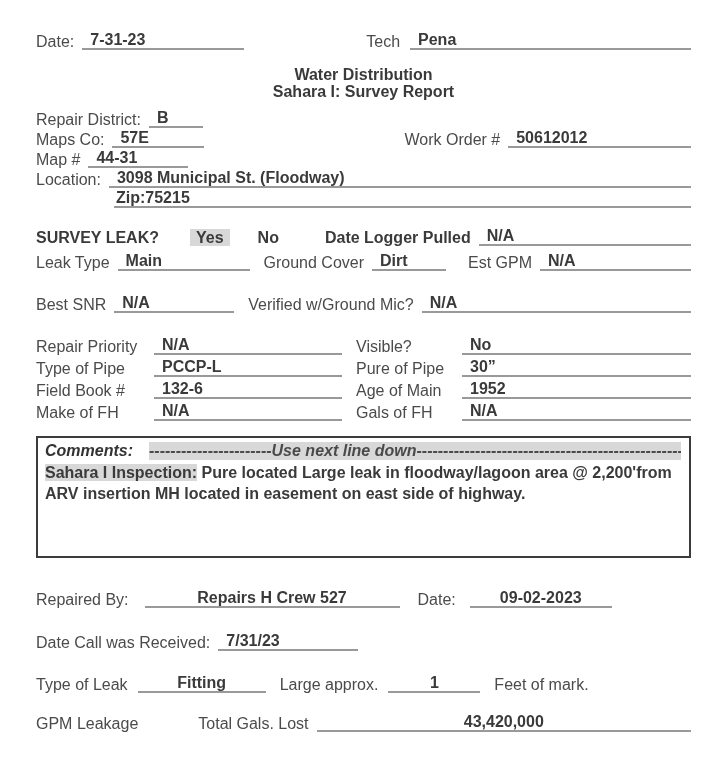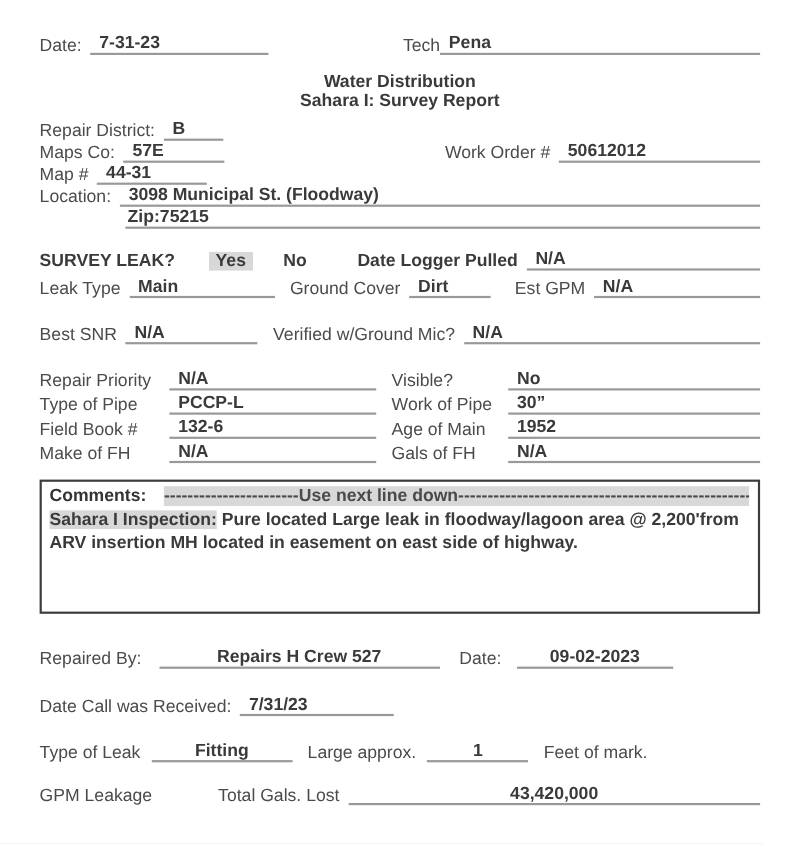--- a/index.html
+++ b/index.html
@@ -21,21 +21,21 @@
   .val{font-weight:700;color:#3a3a3a;line-height:16px;white-space:nowrap;}
   .pl8{padding-left:8px;}
   .pl2{padding-left:2px;}
   .flex1{flex:1;}
   .fc{justify-content:center;}
   .hl{background:#d8d8d8;}
   .title{font-weight:700;color:#3a3a3a;text-align:center;line-height:17px;margin-top:16px;}
   
   .f-date{width:162px;margin-left:8px;}
   .ml-tech{margin-left:122px;}
-  .f-tech{flex:1;}
+  .f-tech{flex:1;margin-left:10px;}
   
   .r-district{margin-top:8px;}
   .f-district{width:54px;margin-left:8px;}
   .f-mapsco{width:92px;margin-left:8px;}
   .ml-wo{margin-left:200px;}
   .f-wo{flex:1;margin-left:8px;}
   .f-mapnum{width:100px;margin-left:8px;}
   .f-loc{flex:1;margin-left:8px;}
   .zip-indent{width:78px;flex:none;}
   
@@ -55,21 +55,21 @@
   .r-pipe1{margin-top:20px;}
   .plbl{width:118px;flex:none;}
   .f-pleft{width:188px;}
   .prlbl{width:96px;flex:none;margin-left:14px;}
   .f-pright{flex:1;margin-left:10px;}
   
   .cbox{
     margin-top:15px;height:122px;border:2px solid #3c3c3c;
     padding:4px 8px 0 7px;
   }
-  .cbox .line1{display:flex;align-items:flex-start;}
+  .cbox .line1{display:flex;align-items:flex-start;font-style:italic;}
   .c-lbl{font-weight:700;color:#333;white-space:nowrap;}
   .c-div{
     flex:1;margin-left:16px;overflow:hidden;white-space:nowrap;
     font-weight:700;color:#4a4a4a;line-height:18px;
   }
   .c-par{margin-top:2px;font-weight:700;color:#3a3a3a;line-height:21px;}
   
   .r-repaired{margin-top:30px;}
   .f-crew{width:255px;margin-left:16px;}
   .ml-rdate{margin-left:18px;}
@@ -191,21 +191,21 @@
     <span class="field f-pright">
       <span class="val pl8">No</span>
     </span>
   </div>
 
   <div class="row row2">
     <span class="lbl plbl">Type of Pipe</span>
     <span class="field f-pleft">
       <span class="val pl8">PCCP-L</span>
     </span>
-    <span class="lbl prlbl">Work of Pipe</span>
+    <span class="lbl prlbl">Pure of Pipe</span>
     <span class="field f-pright">
       <span class="val pl8">30”</span>
     </span>
   </div>
 
   <div class="row row2">
     <span class="lbl plbl">Field Book #</span>
     <span class="field f-pleft">
       <span class="val pl8">132-6</span>
     </span>

